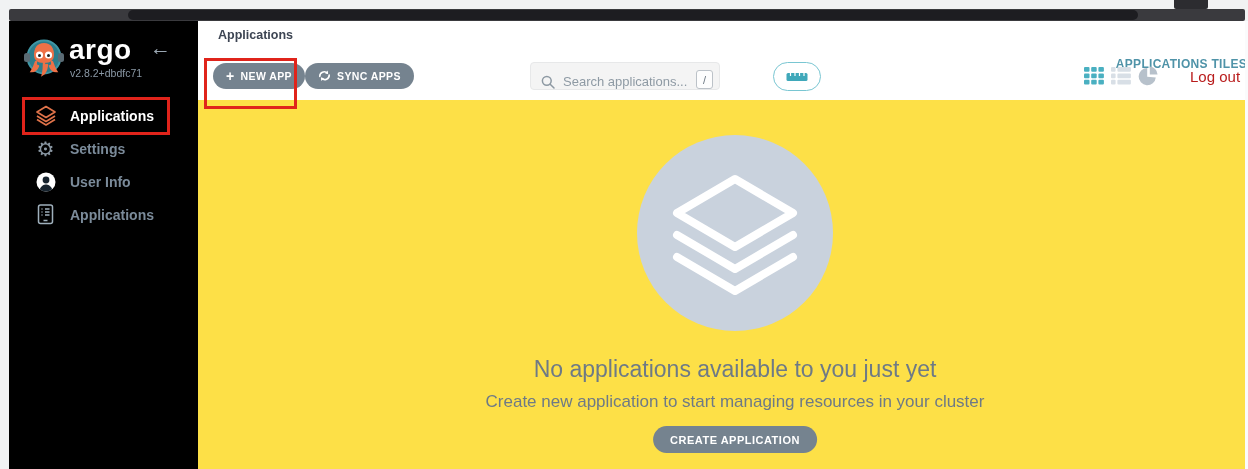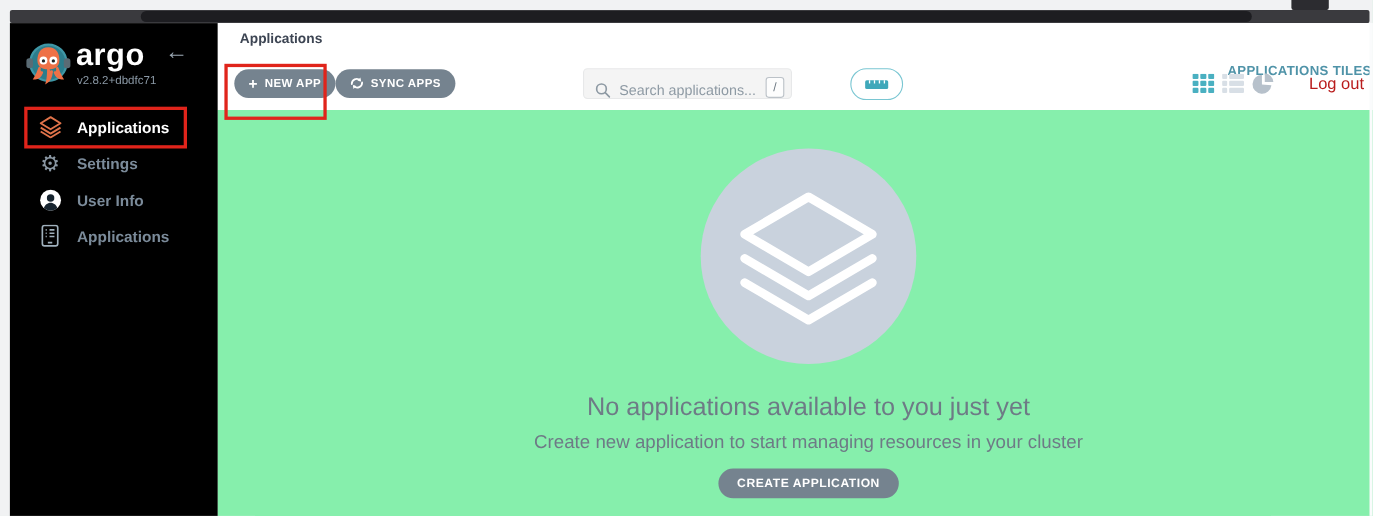--- a/index.html
+++ b/index.html
@@ -45,21 +45,21 @@
                     font-size: 11px; color: #6d7882; display: flex; align-items: center; justify-content: center; flex: 0 0 auto; }
   .filter-oval { left: 575px; top: 41px; width: 48px; height: 29px; border: 1.5px solid #79c6d2; border-radius: 15px;
                  background: #ffffff; display: flex; align-items: center; justify-content: center; cursor: pointer; }
   .hdr-icon { position: absolute; top: 46px; cursor: pointer; }
   .icon-grid { left: 886px; }
   .icon-list { left: 913px; }
   .icon-pie { left: 940px; top: 45px; }
   .logout { left: 992px; top: 47px; font-size: 15px; color: #b91c1c; cursor: pointer; white-space: nowrap; }
 
   
-  .content { left: 198px; top: 100px; width: 1050px; height: 369px; background: #86efac; }
+  .content { left: 198px; top: 100px; width: 1050px; height: 369px; background: #fde047; }
   .empty-wrap { position: absolute; left: 24px; top: 0; width: 1026px; height: 369px; text-align: center; }
   .big-circle { position: absolute; left: 415px; top: 35px; width: 196px; height: 196px; border-radius: 50%;
                 background: #c9d2dd; display: flex; align-items: center; justify-content: center; }
   .empty-title { position: absolute; left: 0; top: 256px; width: 100%; font-size: 23px; color: #6e7a86; }
   .empty-sub { position: absolute; left: 0; top: 292px; width: 100%; font-size: 17px; color: #6e7a86; text-align: center; }
   .cta-btn { position: absolute; top: 326px; left: 50%; transform: translateX(-50%); height: 27px; border: none;
              border-radius: 14px; background: #75838f; color: #fff; font-family: "Liberation Sans", sans-serif;
              font-size: 11px; font-weight: bold; letter-spacing: 0.5px; padding: 0 17px; cursor: pointer; text-align: center; }
 
   .right-strip { left: 1245px; top: 21px; width: 3px; height: 448px; background: #fafbfc; z-index: 40; }

